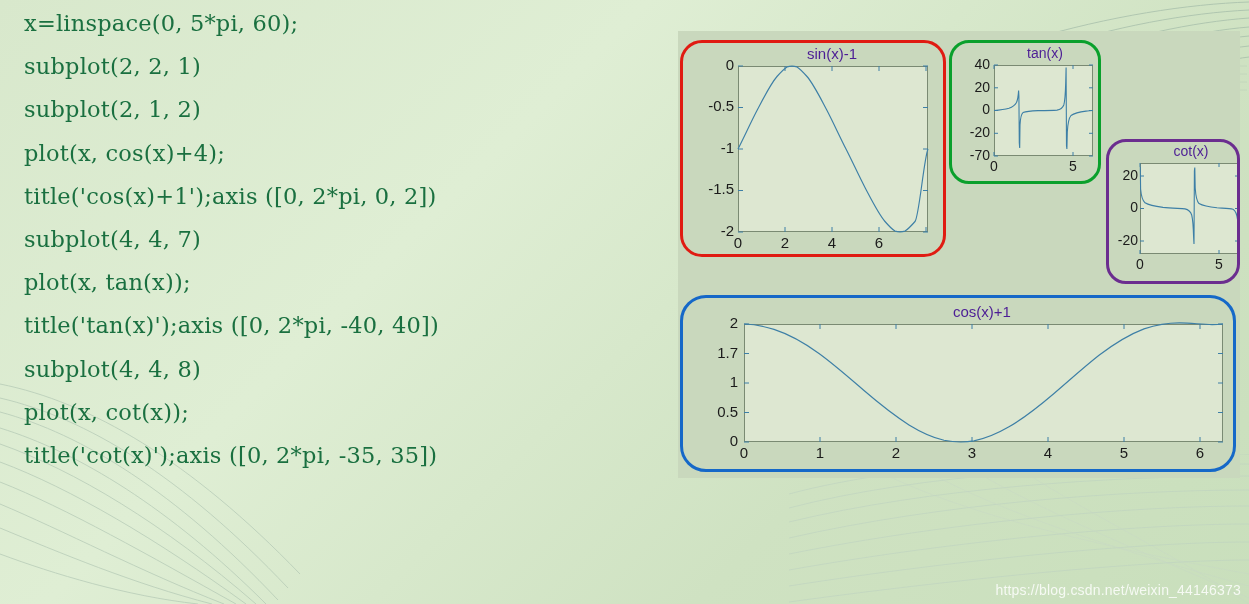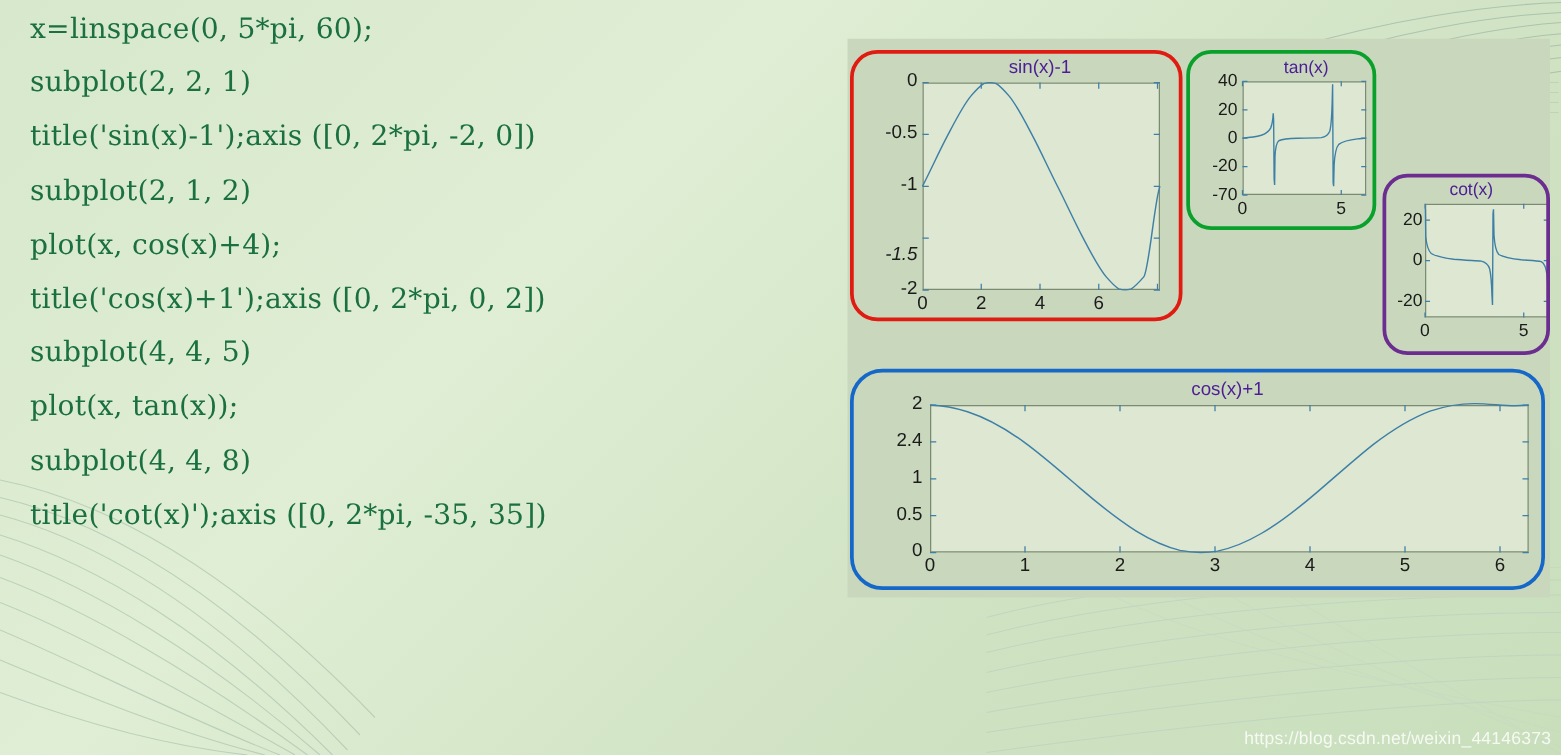--- a/index.html
+++ b/index.html
@@ -153,48 +153,49 @@
       <path d="M60,0 C120,40 240,80 460,120"></path>
       <path d="M110,0 C170,42 290,86 460,132"></path>
       <path d="M160,0 C220,44 340,92 460,144"></path>
       <path d="M210,0 C270,46 380,96 460,150"></path>
     </g>
   </svg>
 
   <div id="code-block">
     <div class="code-line">x=linspace(0, 5*pi, 60);</div>
     <div class="code-line">subplot(2, 2, 1)</div>
-    <div class="code-line">title('sin(x)-1');axis ([0, 2*pi, -2, 0])</div>
     <div class="code-line">subplot(2, 1, 2)</div>
     <div class="code-line">plot(x, cos(x)+4);</div>
     <div class="code-line">title('cos(x)+1');axis ([0, 2*pi, 0, 2])</div>
-    <div class="code-line">subplot(4, 4, 5)</div>
+    <div class="code-line">subplot(4, 4, 7)</div>
     <div class="code-line">plot(x, tan(x));</div>
+    <div class="code-line">title('tan(x)');axis ([0, 2*pi, -40, 40])</div>
     <div class="code-line">subplot(4, 4, 8)</div>
+    <div class="code-line">plot(x, cot(x));</div>
     <div class="code-line">title('cot(x)');axis ([0, 2*pi, -35, 35])</div>
   </div>
 
   <div id="figure-panel">
 
     <div class="axes" style="left:14px; top:14px; width:242px; height:212px;">
       <div class="axes-title" style="left:40px; top:0px; width:200px; font-size:15px;">sin(x)-1</div>
       <div class="axes-frame" style="left:46px; top:21px; width:190px; height:166px;"></div>
       <svg class="curve" width="242" height="212" viewBox="0 0 242 212">
         <g stroke="#3a4a37" stroke-width="1">
           <path d="M93,187 v-5 M140,187 v-5 M187,187 v-5 M234,187 v-5"></path>
           <path d="M93,21 v5 M140,21 v5 M187,21 v5 M234,21 v5"></path>
           <path d="M46,21 h5 M46,62.5 h5 M46,104 h5 M46,145.5 h5 M46,187 h5"></path>
           <path d="M236,21 h-5 M236,62.5 h-5 M236,104 h-5 M236,145.5 h-5 M236,187 h-5"></path>
         </g>
         <path stroke="#3d7fa6" stroke-width="1.15" fill="none" d="M46,104 C52.4,91.5 59.1,76.6 65.5,64.5 C71.9,52.4 78.6,38.9 85,31.5 C88.2,27.8 91.8,23.9 95,21.9 C98.2,20.9 101.8,20.9 105,21.9 C108.2,23.9 111.8,27.8 115,31.5 C121.4,38.9 128.1,52.4 134.5,64.5 C140.9,76.6 147.6,91.5 154,104 C160.4,116.5 167.1,131.4 173.5,143.5 C179.9,155.6 186.6,169.1 193,176.5 C196.2,180.2 199.8,184.1 203,186.1 C206.2,187.1 209.8,187.1 213,186.1 C216.2,184.1 219.8,180.2 223,176.5 C227,172 232,113 236,104"></path>
       </svg>
       <div class="tick-label ylab" style="left:-4px; top:11px; width:46px; font-size:15px;">0</div>
       <div class="tick-label ylab" style="left:-4px; top:52px; width:46px; font-size:15px;">-0.5</div>
       <div class="tick-label ylab" style="left:-4px; top:94px; width:46px; font-size:15px;">-1</div>
-      <div class="tick-label ylab" style="left:-4px; top:150px; width:46px; font-size:15px;font-style:italic;">-1.5</div>
+      <div class="tick-label ylab" style="left:-4px; top:135px; width:46px; font-size:15px;">-1.5</div>
       <div class="tick-label ylab" style="left:-4px; top:177px; width:46px; font-size:15px;">-2</div>
       <div class="tick-label xlab" style="left:36px; top:189px; width:20px; font-size:15px;">0</div>
       <div class="tick-label xlab" style="left:83px; top:189px; width:20px; font-size:15px;">2</div>
       <div class="tick-label xlab" style="left:130px; top:189px; width:20px; font-size:15px;">4</div>
       <div class="tick-label xlab" style="left:177px; top:189px; width:20px; font-size:15px;">6</div>
     </div>
 
     <div class="axes" style="left:272px; top:14px; width:146px; height:138px;">
       <div class="axes-title" style="left:40px; top:0px; width:110px; font-size:14px;">tan(x)</div>
       <div class="axes-frame" style="left:44px; top:20px; width:99px; height:91px;"></div>
@@ -209,21 +210,21 @@
       <div class="tick-label ylab" style="left:-4px; top:11px; width:44px; font-size:14px;">40</div>
       <div class="tick-label ylab" style="left:-4px; top:34px; width:44px; font-size:14px;">20</div>
       <div class="tick-label ylab" style="left:-4px; top:56px; width:44px; font-size:14px;">0</div>
       <div class="tick-label ylab" style="left:-4px; top:79px; width:44px; font-size:14px;">-20</div>
       <div class="tick-label ylab" style="left:-4px; top:102px; width:44px; font-size:14px;">-70</div>
       <div class="tick-label xlab" style="left:34px; top:113px; width:20px; font-size:14px;">0</div>
       <div class="tick-label xlab" style="left:113px; top:113px; width:20px; font-size:14px;">5</div>
     </div>
 
     <div class="axes" style="left:432px; top:112px; width:132px; height:136px;">
-      <div class="axes-title" style="left:12px; top:0px; width:110px; font-size:14px;">cot(x)</div>
+      <div class="axes-title" style="left:26px; top:0px; width:110px; font-size:14px;">cot(x)</div>
       <div class="axes-frame" style="left:30px; top:20px; width:99px; height:91px;"></div>
       <svg class="curve" width="132" height="136" viewBox="0 0 132 136">
         <g stroke="#3a4a37" stroke-width="1">
           <path d="M30,111 v-4 M109,111 v-4 M30,20 v4 M109,20 v4"></path>
           <path d="M30,33 h4 M30,65.5 h4 M30,98 h4"></path>
           <path d="M129,33 h-4 M129,65.5 h-4 M129,98 h-4"></path>
         </g>
         <path stroke="#3d7fa6" stroke-width="1.1" fill="none" d="M30.3,24 L30.6,46 C31.2,53 32.5,57.5 35,59.8 C38.5,62 45,63.4 53,64.4 C61,65.1 70,65.5 75,65.9 C78.5,66.6 80.5,68.4 81.7,72 C82.7,76 83.3,84 83.6,94 L84,101 L84.4,28 L84.8,24.5 L85.2,45 C85.8,54 87,58.5 89,60.6 C92.5,62.6 99,64 107,64.8 C115,65.4 120,65.6 123,66.3 C125.5,67.6 126.8,70.5 127.6,77 C128.2,83 128.6,93 128.9,103 L129,108"></path>
       </svg>
       <div class="tick-label ylab" style="left:-16px; top:24px; width:44px; font-size:14px;">20</div>
@@ -239,21 +240,21 @@
       <svg class="curve" width="536" height="162" viewBox="0 0 536 162">
         <g stroke="#3a4a37" stroke-width="1">
           <path d="M128,139 v-5 M204,139 v-5 M280,139 v-5 M356,139 v-5 M432,139 v-5 M508,139 v-5"></path>
           <path d="M128,21 v5 M204,21 v5 M280,21 v5 M356,21 v5 M432,21 v5 M508,21 v5"></path>
           <path d="M52,21 h5 M52,50.5 h5 M52,80 h5 M52,109.5 h5 M52,139 h5"></path>
           <path d="M531,21 h-5 M531,50.5 h-5 M531,80 h-5 M531,109.5 h-5 M531,139 h-5"></path>
         </g>
         <path stroke="#3d7fa6" stroke-width="1.15" fill="none" d="M52,21 C62,21.4 72,23.2 82,26.4 C97,31.3 112,39.6 127,50.5 C142,61.4 157,74.6 172,87.5 C187,100.4 202,112.3 217,121.9 C229,129.3 241,134.6 252,137.3 C262,139.3 272,139.6 282,137.9 C293,135.6 305,130.8 317,123.8 C332,115.2 347,103.3 362,90.5 C377,77.7 392,64.1 407,52.3 C422,40.9 437,31.6 452,25.9 C464,21.9 476,19.8 488,19.9 C499,20.1 510,21.4 520,21.6 C526,21.5 529,21.2 531,21"></path>
       </svg>
       <div class="tick-label ylab" style="left:-2px; top:11px; width:48px; font-size:15px;">2</div>
-      <div class="tick-label ylab" style="left:-2px; top:41px; width:48px; font-size:15px;">2.4</div>
+      <div class="tick-label ylab" style="left:-2px; top:41px; width:48px; font-size:15px;">1.7</div>
       <div class="tick-label ylab" style="left:-2px; top:70px; width:48px; font-size:15px;">1</div>
       <div class="tick-label ylab" style="left:-2px; top:100px; width:48px; font-size:15px;">0.5</div>
       <div class="tick-label ylab" style="left:-2px; top:129px; width:48px; font-size:15px;">0</div>
       <div class="tick-label xlab" style="left:42px; top:141px; width:20px; font-size:15px;">0</div>
       <div class="tick-label xlab" style="left:118px; top:141px; width:20px; font-size:15px;">1</div>
       <div class="tick-label xlab" style="left:194px; top:141px; width:20px; font-size:15px;">2</div>
       <div class="tick-label xlab" style="left:270px; top:141px; width:20px; font-size:15px;">3</div>
       <div class="tick-label xlab" style="left:346px; top:141px; width:20px; font-size:15px;">4</div>
       <div class="tick-label xlab" style="left:422px; top:141px; width:20px; font-size:15px;">5</div>
       <div class="tick-label xlab" style="left:498px; top:141px; width:20px; font-size:15px;">6</div>

